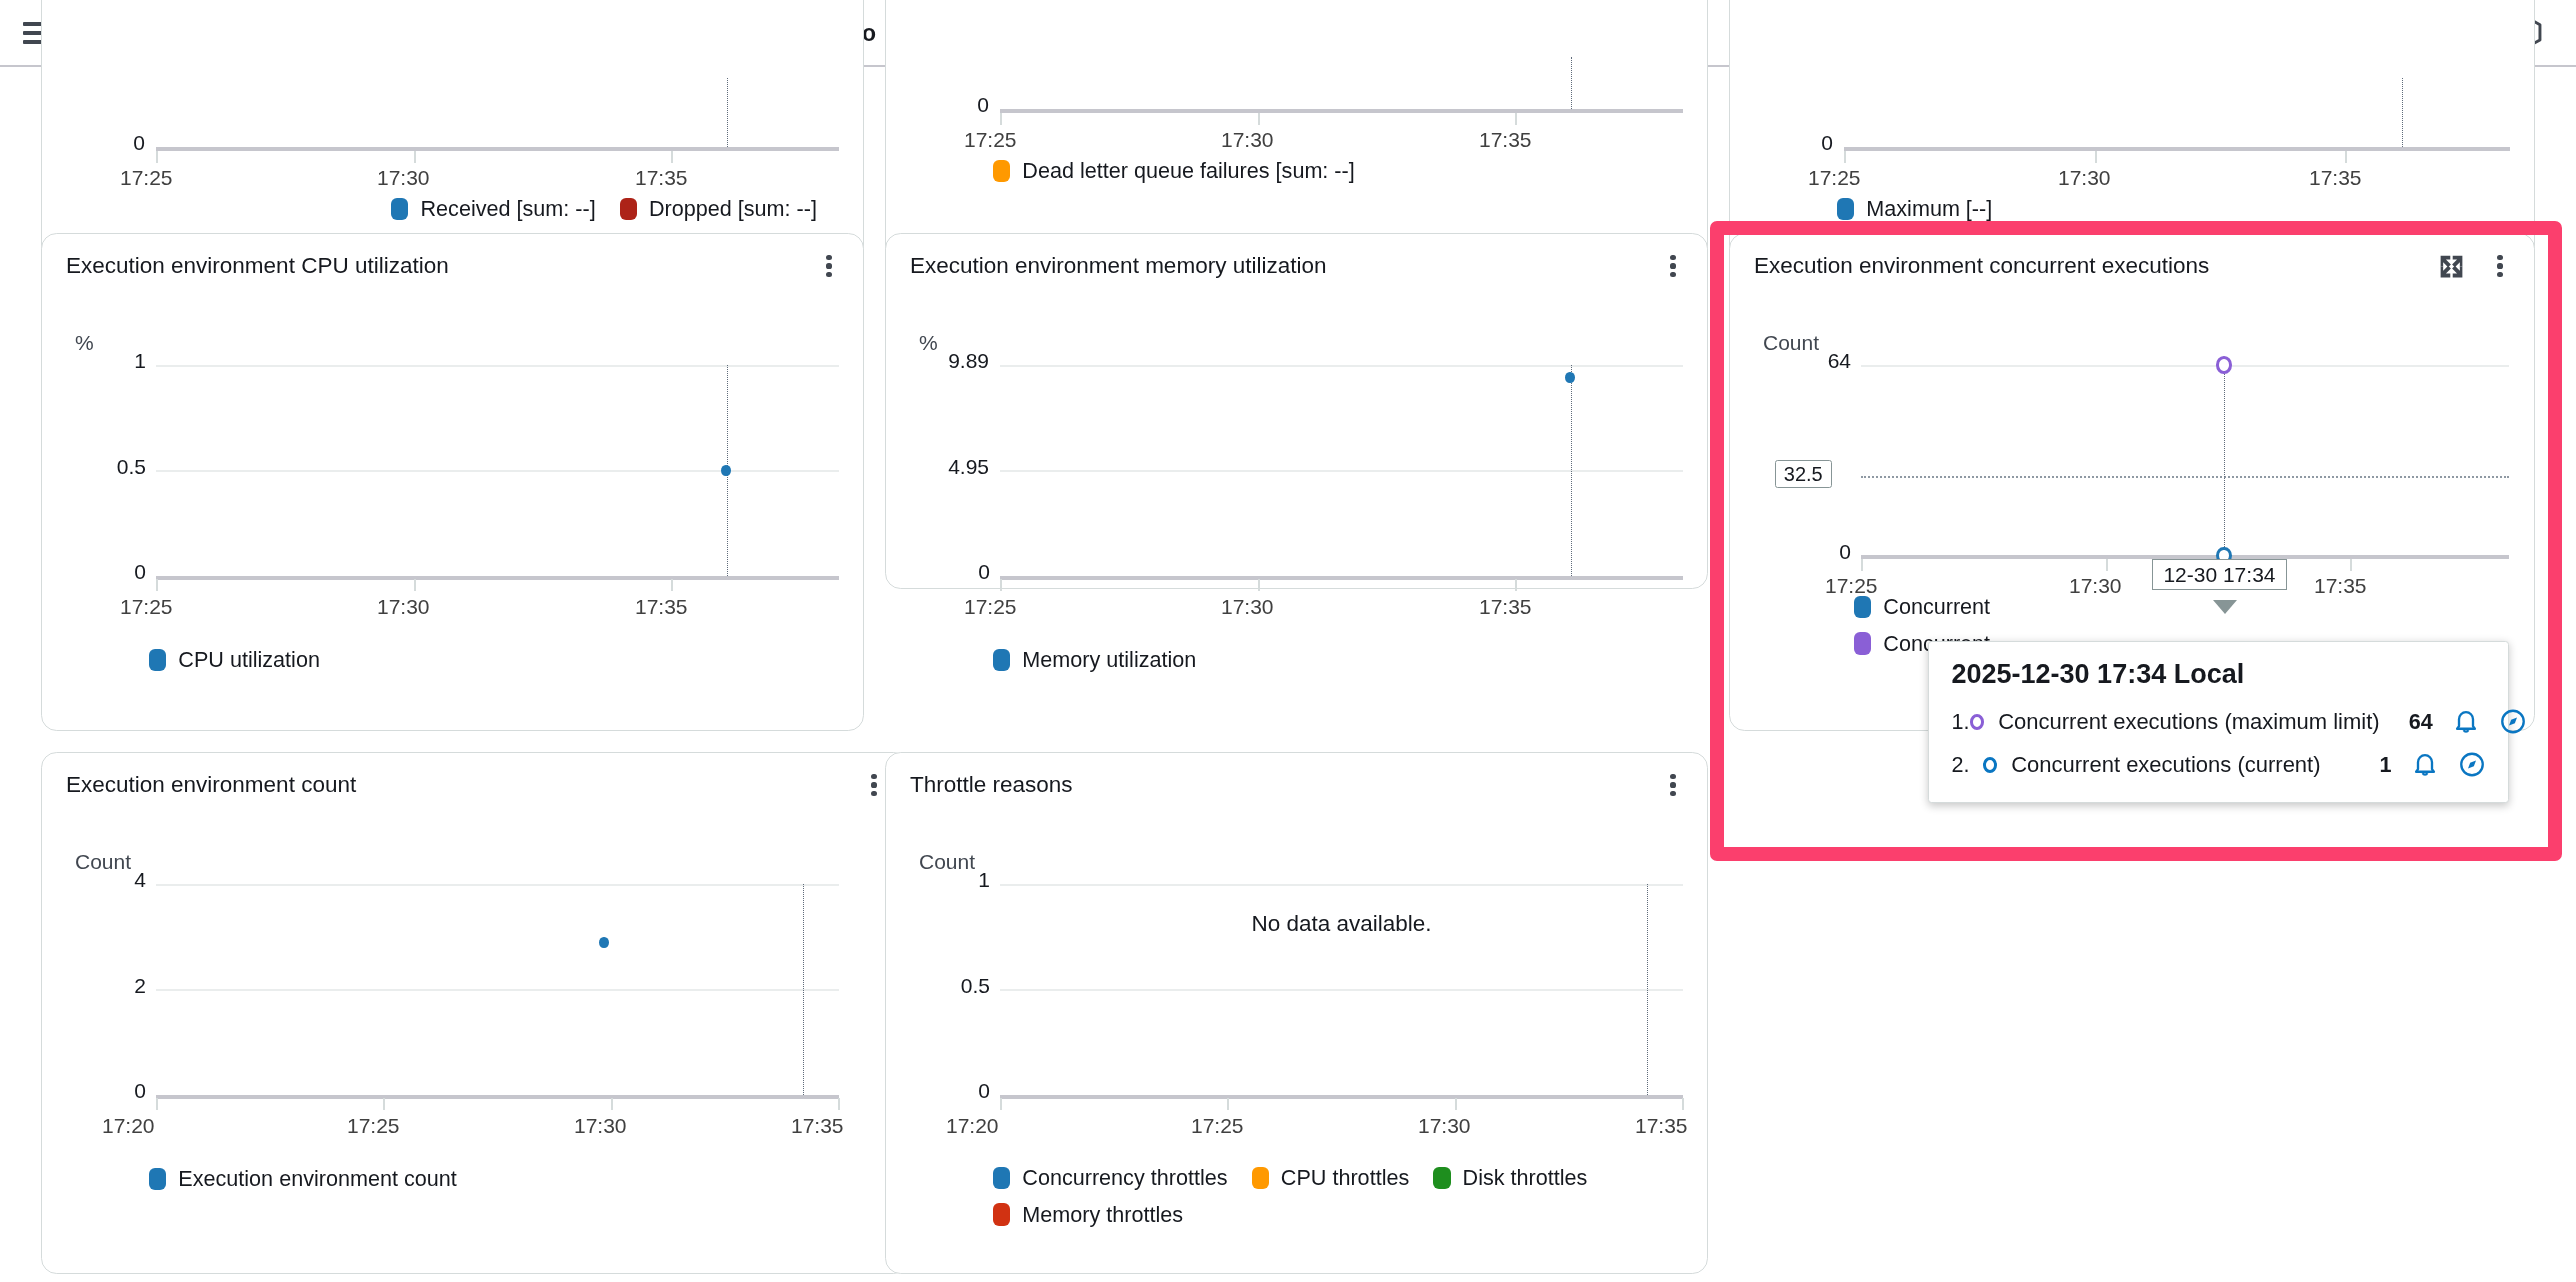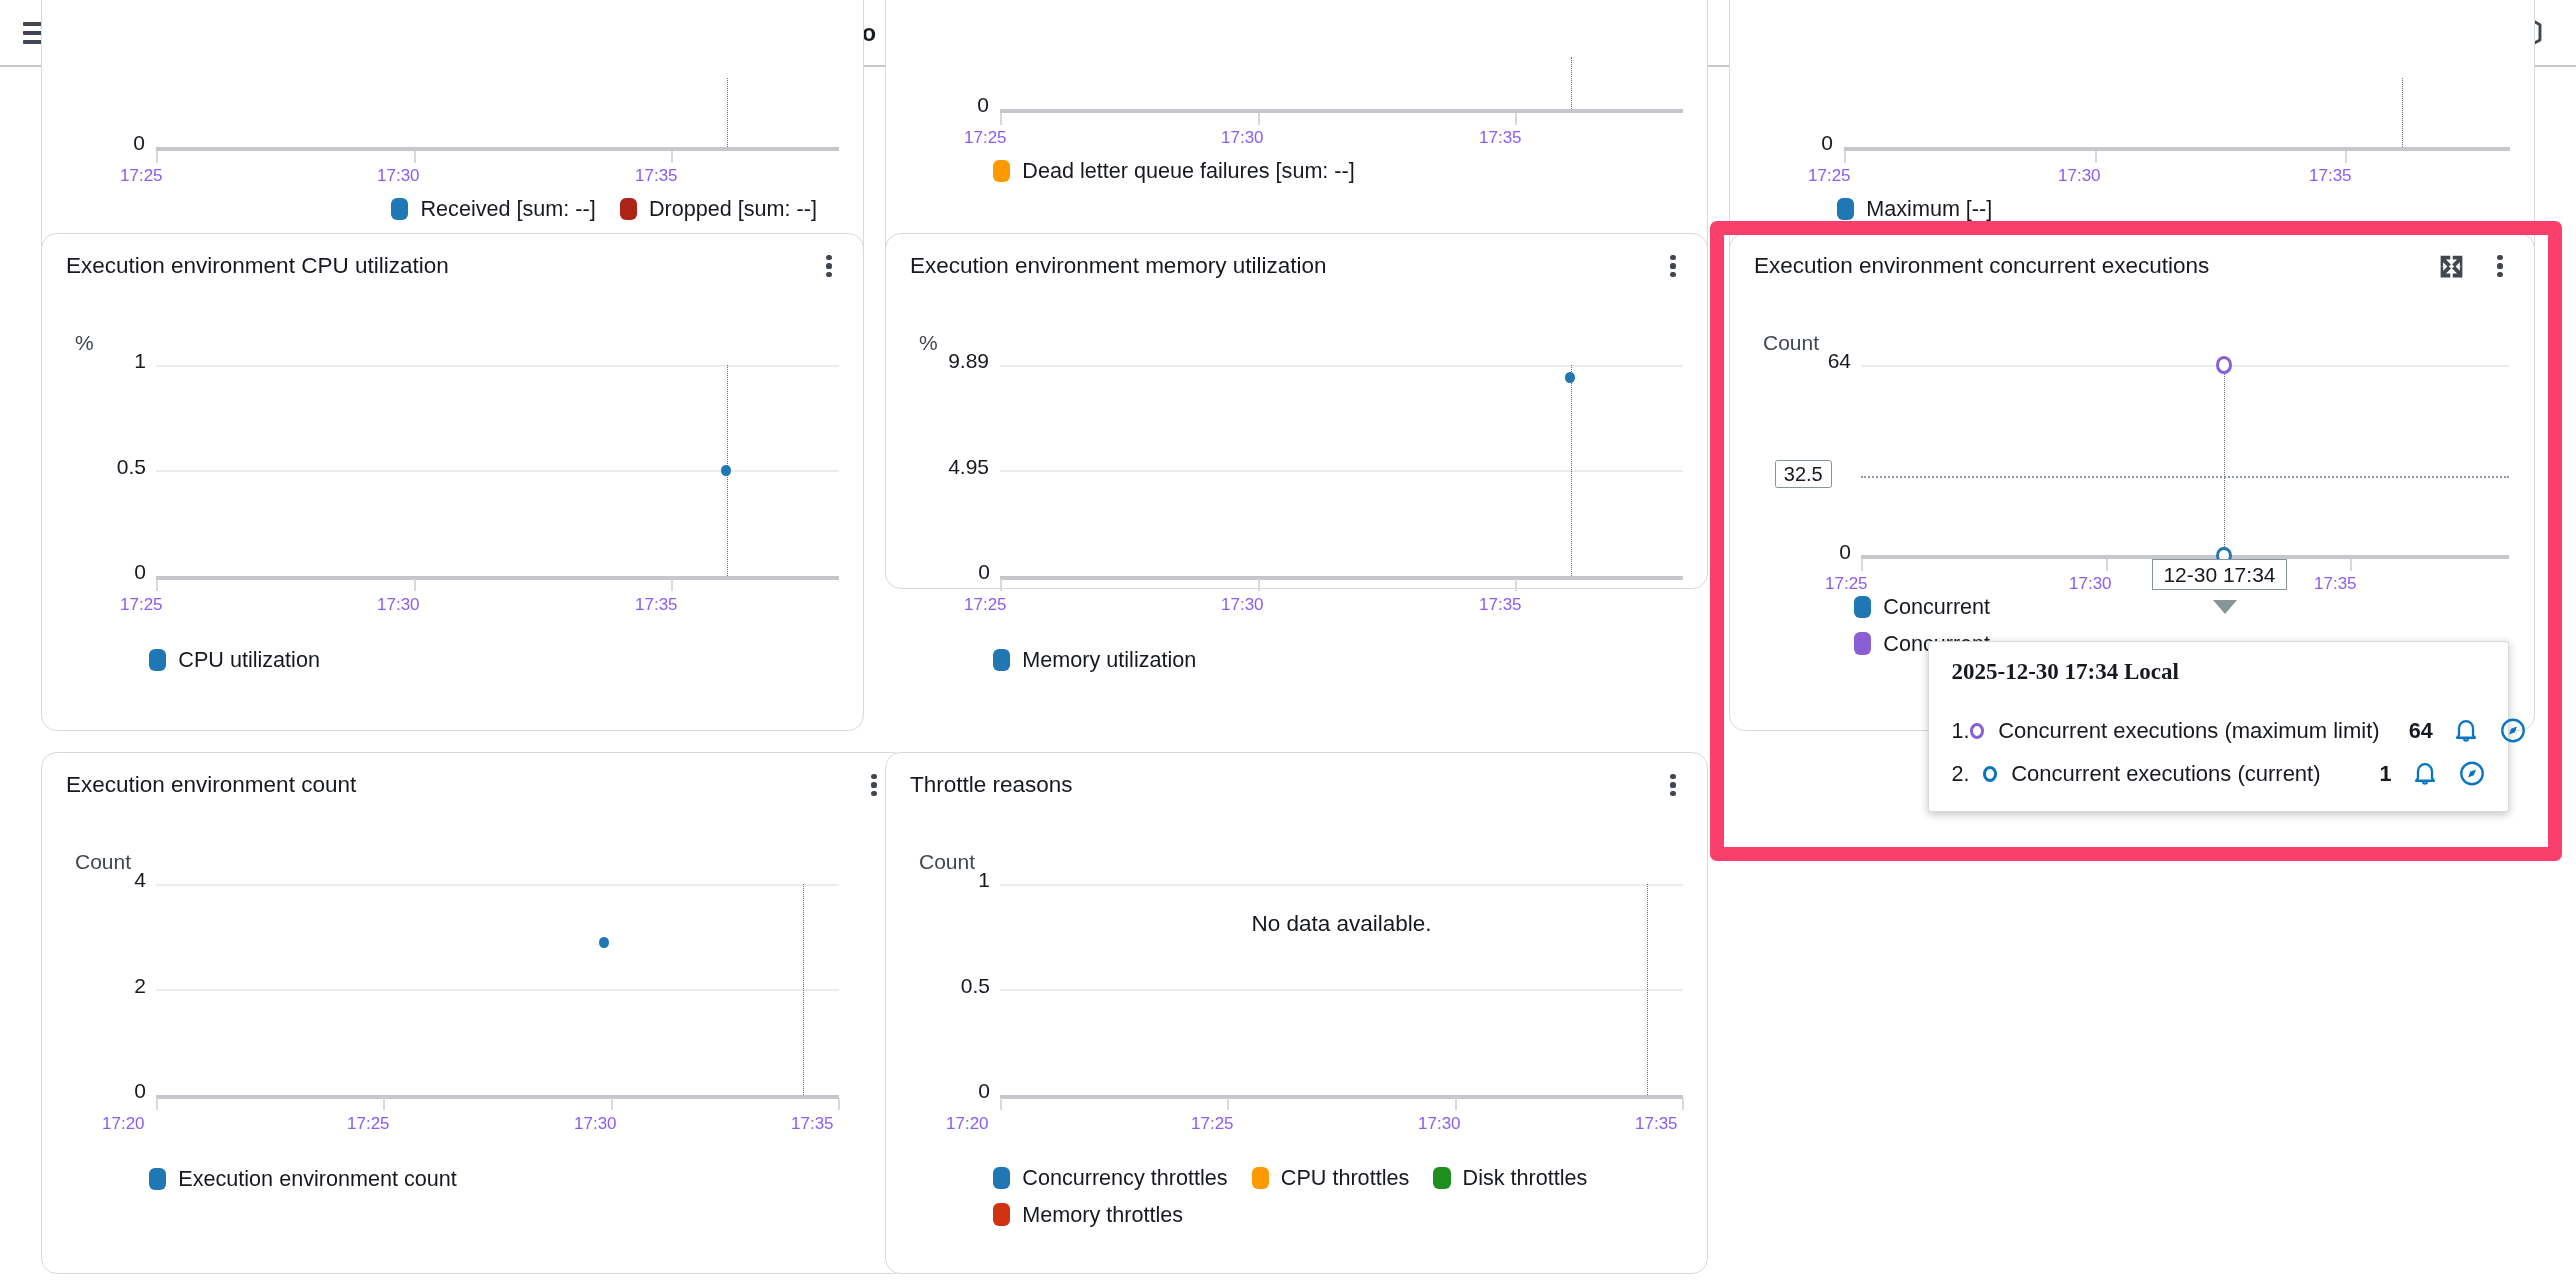--- a/index.html
+++ b/index.html
@@ -57,21 +57,21 @@
   .kebab{ width:26px;height:29px;display:flex;flex-direction:column;align-items:center;justify-content:space-between;padding:3.5px 0;cursor:pointer;}
   .kebab i{ width:5.2px;height:5.2px;border-radius:50%;background:#414750;display:block;}
   .expand-ico{ width:29px;height:29px;cursor:pointer;}
 
   .yunit{ position:absolute; font-size:21px; color:#414750; }
 
   .plot{ position:absolute; }
   .gridline{ position:absolute; height:1.7px; background:#eaeded; left:0; right:0;}
   .axis-base{ position:absolute; height:4.3px; background:#c6c6cd; left:0; right:0;}
   .ytick{ position:absolute; font-size:21px; color:#16191f; text-align:right; white-space:nowrap;}
-  .xtick{ position:absolute; font-size:17px; color:#8b5cf6; white-space:nowrap; }
+  .xtick{ position:absolute; font-size:21px; color:#404040; white-space:nowrap; }
   .xtickmark{ position:absolute; width:1.7px; height:12px; background:#d5dbdb;}
   .vdash{ position:absolute; width:0; border-left:1.7px dotted #5f6b7a; }
   .dot{ position:absolute; width:9.5px;height:11.2px;border-radius:50%; background:#1f77b4;}
   .ring{ position:absolute; width:15.6px;height:17.3px;border-radius:50%; border:3.5px solid #8a5fd6; background:#fff;}
   .ring-blue{ position:absolute; width:15.6px;height:17.3px;border-radius:50%; border:3.5px solid #1f77b4; background:#fff;}
 
   .legend{ position:absolute; display:flex; flex-wrap:wrap; align-items:center; }
   .lg{ display:flex; align-items:center; margin-right:24px; margin-top:3.5px; height:33px;}
   .sw{ width:17.3px;height:22.5px;border-radius:6px;margin-right:12px;flex:none;}
   .lgtxt{ font-size:21.6px; color:#16191f; white-space:nowrap;}
@@ -105,21 +105,21 @@
     border-top:14px solid #879596;
   }
 
   
   .tooltip{
     position:absolute; background:#fff;
     border:1.7px solid #d5dbdb; border-radius:3.5px;
     box-shadow:0 2.6px 8.6px rgba(0,0,0,.22);
     padding:17.3px 22.5px 15.6px 22.5px;
   }
-  .tt-title{ font-size:23px; font-weight:700; color:#16191f; margin-bottom:24px;font-family:Liberation Serif, serif;}
+  .tt-title{ font-size:27px; font-weight:700; color:#16191f; margin-bottom:10px;}
   .tt-row{ display:flex; align-items:center; height:43px; }
   .tt-idx{ font-size:21.6px; color:#16191f; width:31px; }
   .tt-ring{ width:14.7px;height:16.4px;border-radius:50%;border:3.5px solid #8a5fd6;margin-right:14px;flex:none;}
   .tt-ring.blue{ border-color:#0a76c2; }
   .tt-label{ font-size:22px; color:#16191f; white-space:nowrap;}
   .tt-val{ font-size:21.6px; color:#16191f; font-weight:700; margin-left:auto; padding-left:29px;}
   .tt-ico{ margin-left:19px; width:28px;height:29px; cursor:pointer; }
 </style>
 </head>
 <body>

